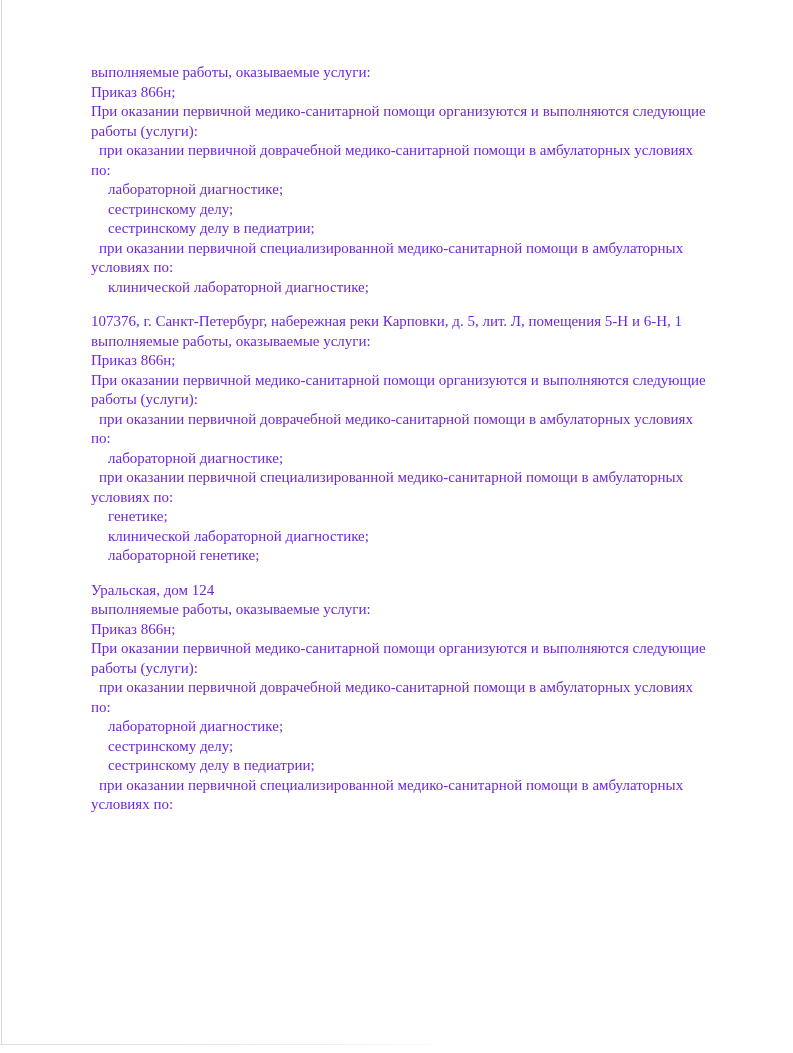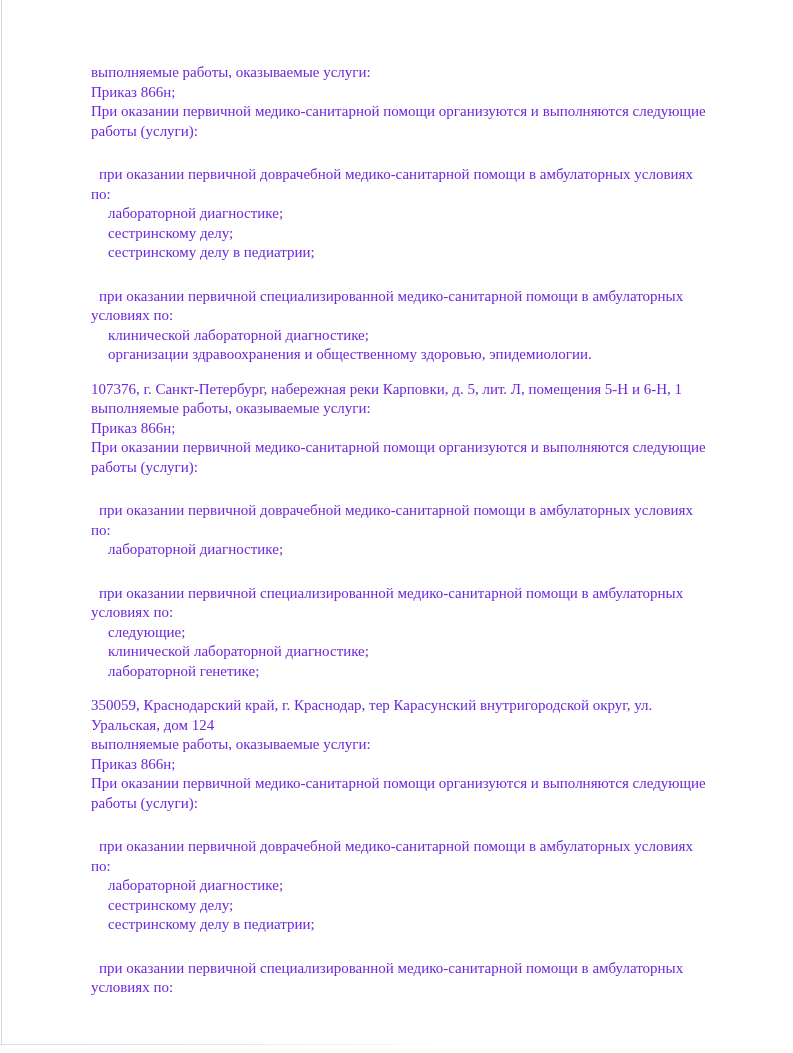--- a/index.html
+++ b/index.html
@@ -44,21 +44,21 @@
   .content section {
     margin: 0 0 15px 0;
   }
   .content section:last-child {
     margin-bottom: 0;
   }
   .line {
     white-space: nowrap;
   }
   .i0 { padding-left: 0; }
-  .i1 { padding-left: 8px; margin-top: 24px; }
+  .i1 { padding-left: 8px; }
   .i2 { padding-left: 17px; }
 </style>
 </head>
 <body>
 
 <div class="page">
   <div class="left-edge"></div>
   <div class="bottom-edge"></div>
   <main class="content">
       <section>
@@ -67,39 +67,37 @@
         <div class="line i0">При оказании первичной медико-санитарной помощи организуются и выполняются следующие</div>
         <div class="line i0">работы (услуги):</div>
         <div class="line i1">при оказании первичной доврачебной медико-санитарной помощи в амбулаторных условиях</div>
         <div class="line i0">по:</div>
         <div class="line i2">лабораторной диагностике;</div>
         <div class="line i2">сестринскому делу;</div>
         <div class="line i2">сестринскому делу в педиатрии;</div>
         <div class="line i1">при оказании первичной специализированной медико-санитарной помощи в амбулаторных</div>
         <div class="line i0">условиях по:</div>
         <div class="line i2">клинической лабораторной диагностике;</div>
-        <div class="line i2">организации здравоохранения и общественному здоровью, эпидемиологии.</div>
       </section>
       <section>
         <div class="line i0">107376, г. Санкт-Петербург, набережная реки Карповки, д. 5, лит. Л, помещения 5-Н и 6-Н, 1</div>
         <div class="line i0">выполняемые работы, оказываемые услуги:</div>
         <div class="line i0">Приказ 866н;</div>
         <div class="line i0">При оказании первичной медико-санитарной помощи организуются и выполняются следующие</div>
         <div class="line i0">работы (услуги):</div>
         <div class="line i1">при оказании первичной доврачебной медико-санитарной помощи в амбулаторных условиях</div>
         <div class="line i0">по:</div>
         <div class="line i2">лабораторной диагностике;</div>
         <div class="line i1">при оказании первичной специализированной медико-санитарной помощи в амбулаторных</div>
         <div class="line i0">условиях по:</div>
-        <div class="line i2">следующие;</div>
+        <div class="line i2">генетике;</div>
         <div class="line i2">клинической лабораторной диагностике;</div>
         <div class="line i2">лабораторной генетике;</div>
       </section>
       <section>
-        <div class="line i0">350059, Краснодарский край, г. Краснодар, тер Карасунский внутригородской округ, ул.</div>
         <div class="line i0">Уральская, дом 124</div>
         <div class="line i0">выполняемые работы, оказываемые услуги:</div>
         <div class="line i0">Приказ 866н;</div>
         <div class="line i0">При оказании первичной медико-санитарной помощи организуются и выполняются следующие</div>
         <div class="line i0">работы (услуги):</div>
         <div class="line i1">при оказании первичной доврачебной медико-санитарной помощи в амбулаторных условиях</div>
         <div class="line i0">по:</div>
         <div class="line i2">лабораторной диагностике;</div>
         <div class="line i2">сестринскому делу;</div>
         <div class="line i2">сестринскому делу в педиатрии;</div>

